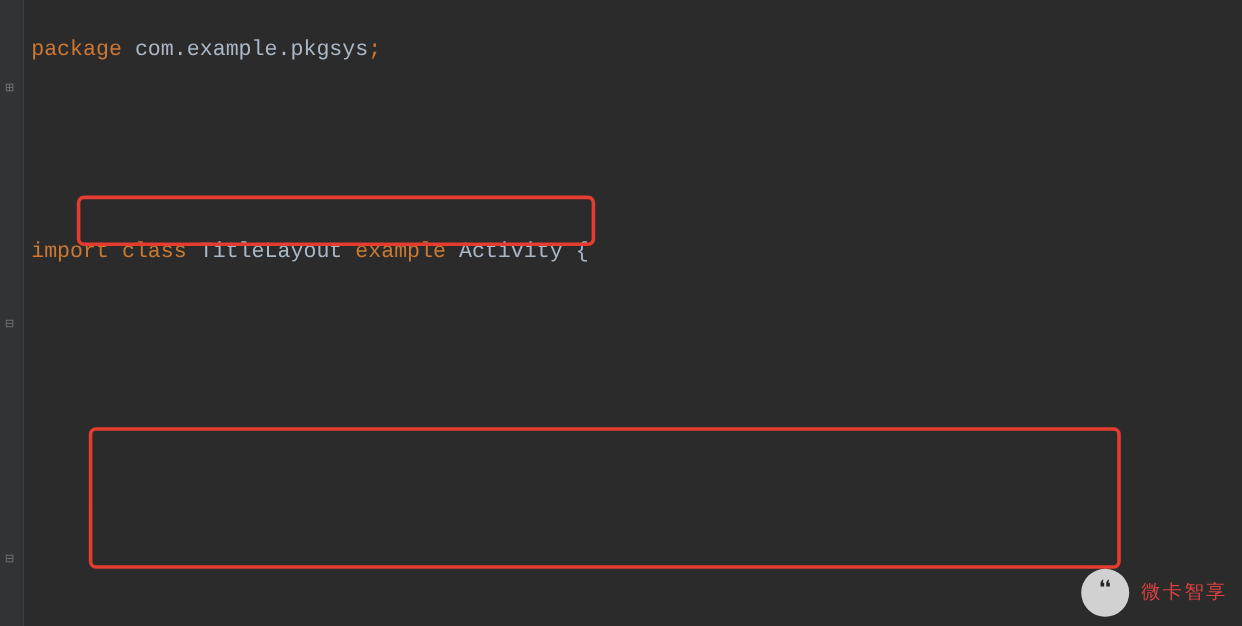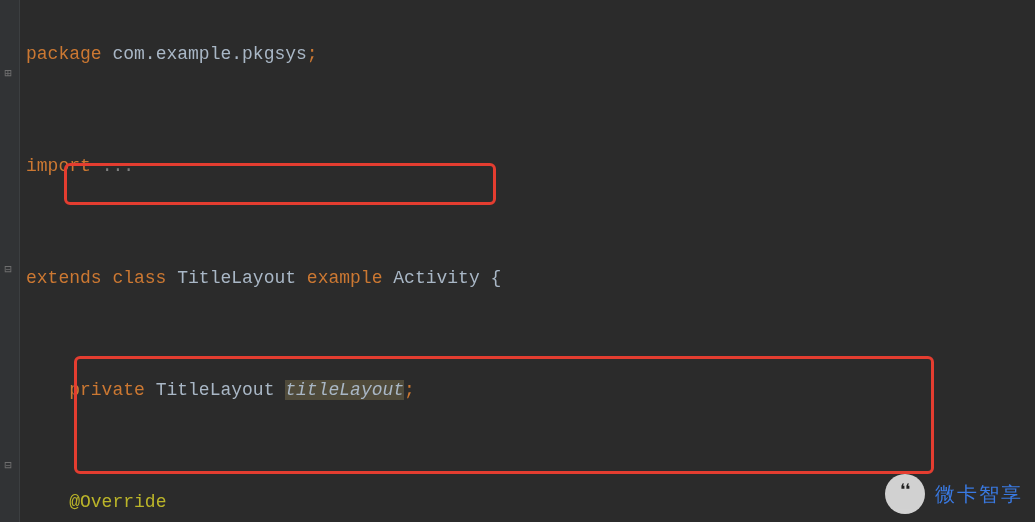--- a/index.html
+++ b/index.html
@@ -32,21 +32,21 @@
     height: 12px;
     color: #6e6e6e;
     font-size: 12px;
     line-height: 12px;
     text-align: center;
     user-select: none;
   }
   .code {
     flex: 1;
     padding-left: 6px;
-    padding-top: 12px;
+    padding-top: 0;
     white-space: pre;
     position: relative;
   }
   .ln { display: block; height: 28px; }
   .kw { color: #cc7832; }
   .id { color: #a9b7c6; }
   .ann { color: #bbb529; }
   .com { color: #808080; }
   .it2 { font-style: italic; color: #a9b7c6; }
   .hl { background: #4f4a3a; }
@@ -71,46 +71,43 @@
     background: #e4e4e4;
     border-radius: 50%;
     display: flex;
     align-items: center;
     justify-content: center;
     color: #1f1f1f;
     font-size: 22px;
     font-weight: bold;
   }
   .wm-text {
-    color: #3b82f6;
+    color: #ef4444;
     font-family: "Microsoft YaHei", sans-serif;
-    font-size: 20px;
+    font-size: 16px;
     letter-spacing: 2px;
   }
 </style>
 </head>
 <body>
 
 <div class="editor">
   <div class="gutter">
     <span class="gut-icon" style="top:68px">⊞</span>
     <span class="gut-icon" style="top:264px">⊟</span>
     <span class="gut-icon" style="top:460px">⊟</span>
   </div>
 
   <div class="code">
 <span class="ln"><span class="kw">package </span><span class="id">com.example.pkgsys</span><span class="kw">;</span></span>
 <span class="ln"></span>
-<span class="ln"><span class="kw">import </span><span class="com">...</span></span>
 <span class="ln"></span>
-<span class="ln"><span class="kw">extends class </span><span class="id">TitleLayout </span><span class="kw">example </span><span class="id">Activity {</span></span>
+<span class="ln"><span class="kw">import class </span><span class="id">TitleLayout </span><span class="kw">example </span><span class="id">Activity {</span></span>
 <span class="ln"></span>
-<span class="ln"><span>    </span><span class="kw">private </span><span class="id">TitleLayout </span><span class="it2 hl">titleLayout</span><span class="kw">;</span></span>
 <span class="ln"></span>
-<span class="ln"><span>    </span><span class="ann">@Override</span></span>
 
 
 
 
 
 
 
 
 
 

